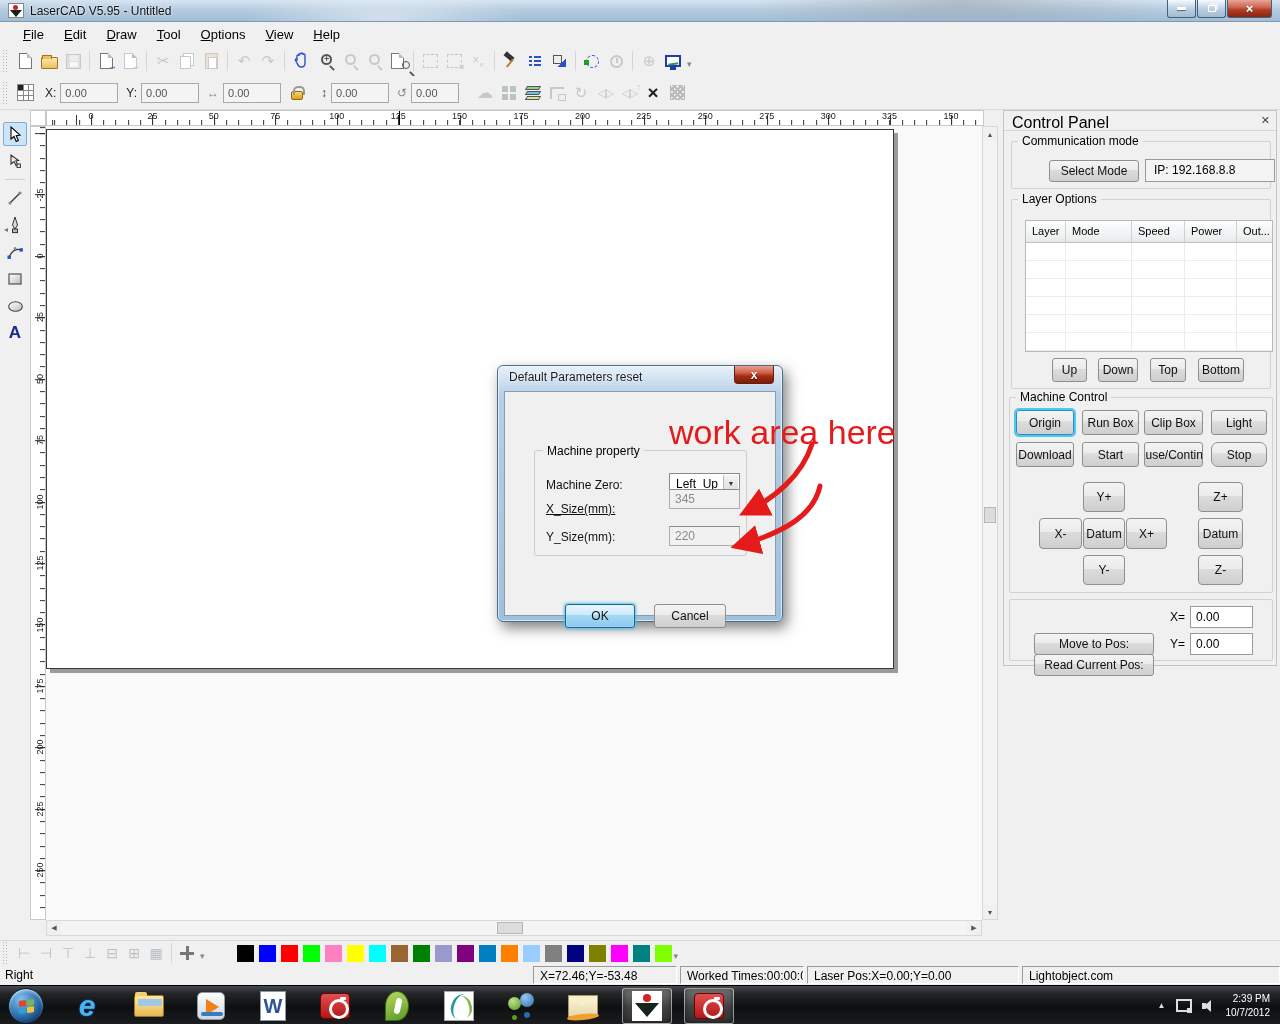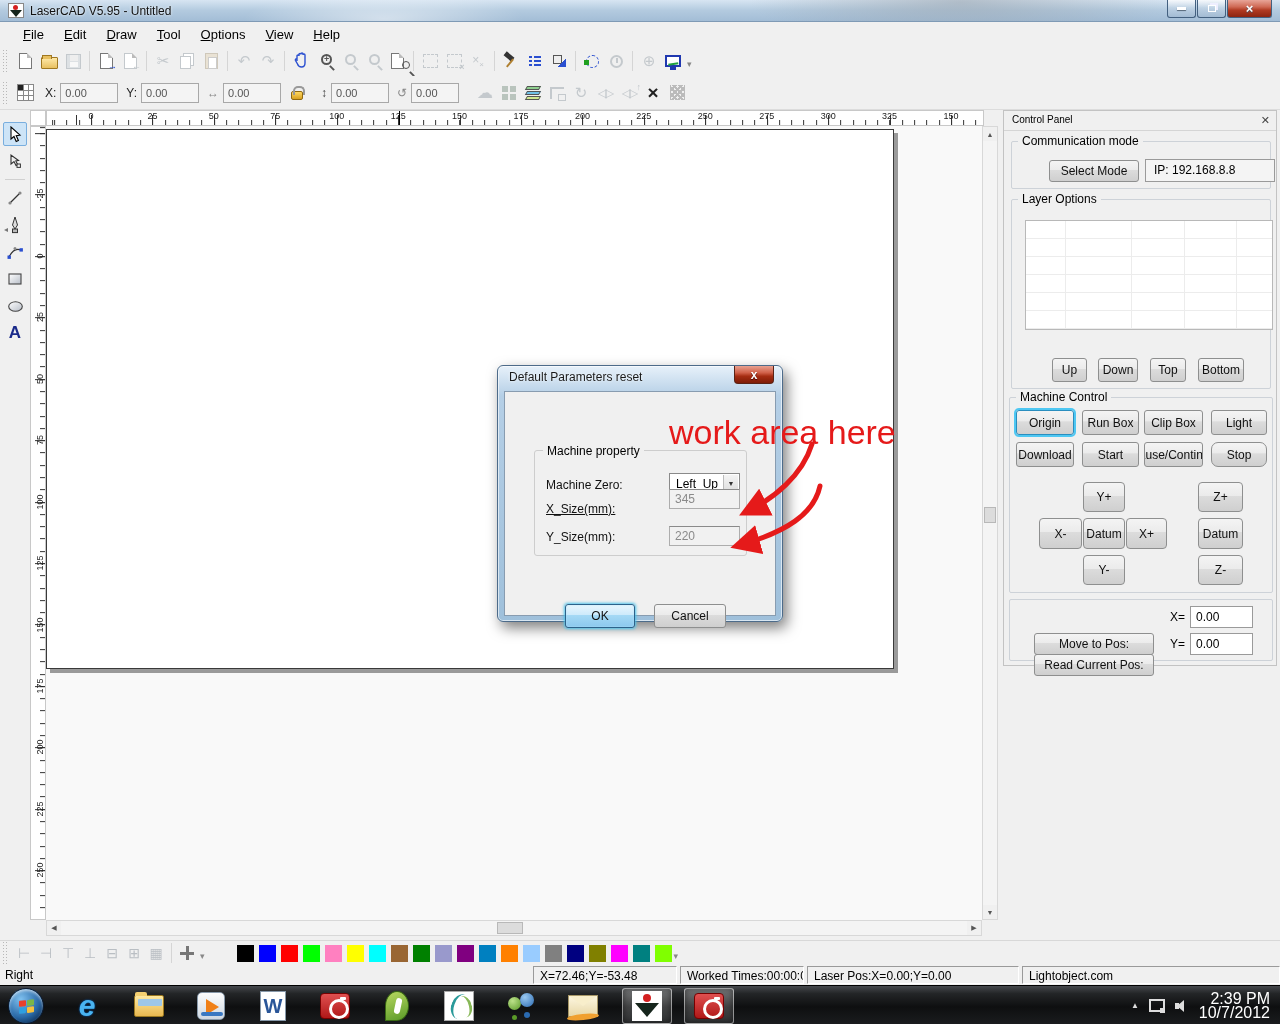--- a/index.html
+++ b/index.html
@@ -198,21 +198,21 @@
 
   
   .anno-text { position:absolute; left:669px; top:413px; font-size:34px; color:#e51a1a;
     font-family:"Liberation Sans",sans-serif; letter-spacing:0px; white-space:nowrap; }
   .anno-svg { position:absolute; left:650px; top:430px; width:210px; height:140px; pointer-events:none; }
 
   
   .cpanel { position:absolute; left:1003px; top:110px; width:274px; height:556px; background:#f0f0f0;
     border:1px solid #c3c3c3; }
   .cp-title { position:absolute; left:0; top:0; width:100%; height:20px; border-bottom:1px solid #d5d5d5;
-    font-size:10px; padding:3px 0 0 8px; }
+    font-size:16px; padding:3px 0 0 8px; }
   .cp-close { position:absolute; right:6px; top:3px; font-size:11px; color:#444; }
   .cp-group { position:absolute; border:1px solid #cdd2d8; border-radius:2px; }
   .cp-group-label { position:absolute; left:6px; top:-8px; background:#f0f0f0; padding:0 4px; font-size:12px; }
   .selmode-btn { position:absolute; left:37px; top:18px; width:90px; height:22px; }
   .ip-box { position:absolute; left:133px; top:17px; width:130px; height:23px; background:#f4f4f4;
     border:1px solid #9a9a9a; font-size:12px; padding:3px 0 0 8px; }
   .layer-table { position:absolute; left:13px; top:20px; width:248px; border:1px solid #b8b8b8; background:#fff; }
   .lt-header { display:flex; height:22px; }
   .lt-h { background:linear-gradient(180deg,#fdfdfd,#eff1f3 70%,#e6e8ea); border-right:1px solid #d0d0d0;
     border-bottom:1px solid #c0c0c0; font-size:11px; padding:4px 0 0 6px; overflow:hidden; white-space:nowrap; }
@@ -303,21 +303,21 @@
     border-right:12px solid transparent; border-top:14px solid #16251c; }
   .tray { position:absolute; right:0; top:0; height:39px; display:flex; align-items:center; gap:10px; padding-right:10px; color:#fff; }
   .tray-up { font-size:8px; color:#ddd; }
   .net-ic { position:relative; width:16px; height:14px; }
   .net-ic::before { content:""; position:absolute; left:0; top:0; width:12px; height:9px; border:2px solid #ddd; }
   .net-ic::after { content:""; position:absolute; right:0; bottom:0; width:5px; height:5px; background:#ddd; }
   .spk-ic { position:relative; width:14px; height:14px; }
   .spk-ic::before { content:""; position:absolute; left:0; top:4px; width:4px; height:6px; background:#ddd; }
   .spk-ic::after { content:""; position:absolute; left:2px; top:1px; border-right:7px solid #ddd;
     border-top:6px solid transparent; border-bottom:6px solid transparent; }
-  .clock { text-align:right; font-size:16px; line-height:14px; }
+  .clock { text-align:right; font-size:10px; line-height:14px; }
 </style>
 </head>
 <body>
 
 <div class="titlebar">
   <div class="app-icon"></div>
   <span class="title-text">LaserCAD V5.95 - Untitled</span>
   <div class="win-buttons">
     <div class="win-btn">
         <span class="bar"></span>
@@ -633,20 +633,27 @@
 
   <div class="cp-group" style="left:7px; top:30px; width:260px; height:48px;">
     <span class="cp-group-label">Communication mode</span>
     <div class="btn selmode-btn">Select Mode</div>
     <div class="ip-box">IP: 192.168.8.8</div>
   </div>
 
   <div class="cp-group" style="left:7px; top:88px; width:260px; height:190px;">
     <span class="cp-group-label">Layer Options</span>
     <div class="layer-table">
+      <div class="lt-header" id="layer-header">
+          <div class="lt-h">Layer</div>
+          <div class="lt-h">Mode</div>
+          <div class="lt-h">Speed</div>
+          <div class="lt-h">Power</div>
+          <div class="lt-h">Out...</div>
+        </div>
       <div id="layer-rows">
           <div class="lt-row">
             <div class="lt-c"></div>
             <div class="lt-c"></div>
             <div class="lt-c"></div>
             <div class="lt-c"></div>
             <div class="lt-c"></div>
           </div>
           <div class="lt-row">
             <div class="lt-c"></div>

